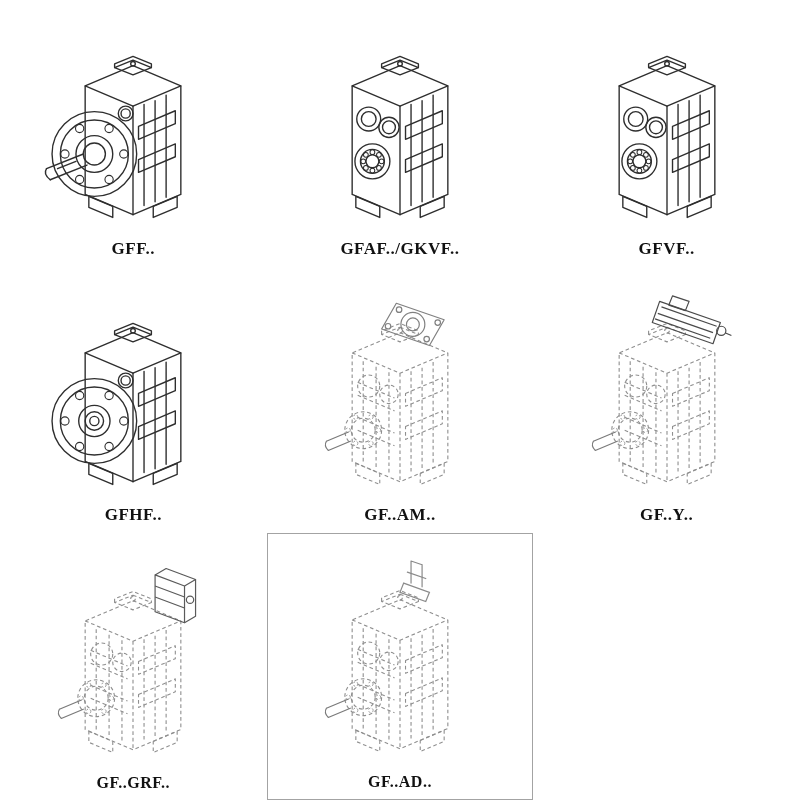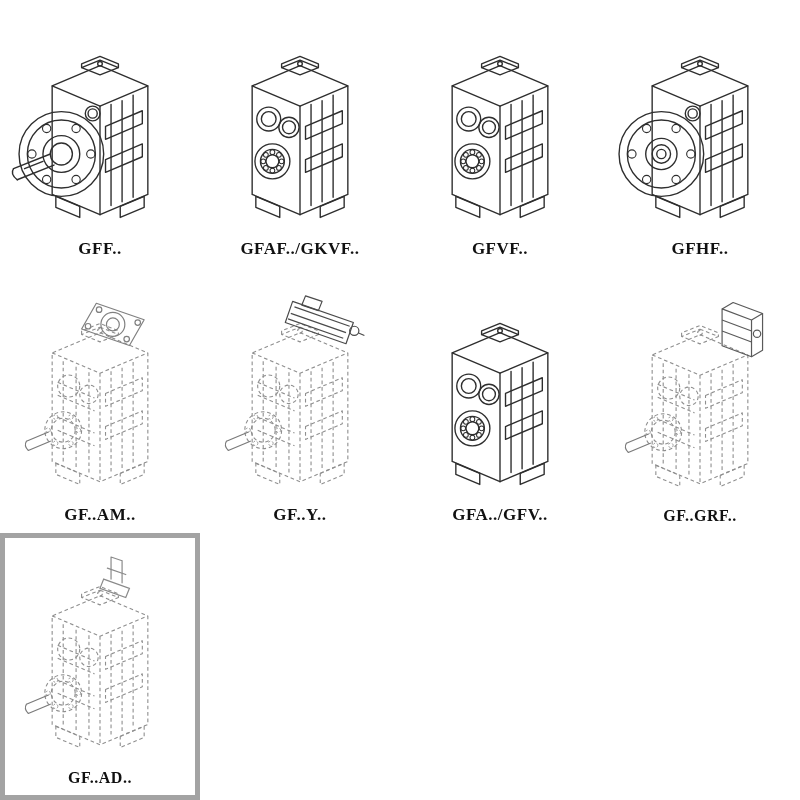--- a/index.html
+++ b/index.html
@@ -7,34 +7,34 @@
     padding: 0;
     width: 800px;
     height: 800px;
     background: #ffffff;
     overflow: hidden;
   }
   .grid {
     display: grid;
     width: 800px;
     height: 800px;
-    grid-template-columns: repeat(4, 1fr);
+    grid-template-columns: repeat(3, 1fr);
     grid-template-rows: repeat(3, 1fr);
   }
   figure.cell {
     margin: 0;
     padding: 4px 2px 8px;
     display: flex;
     flex-direction: column;
     align-items: center;
     justify-content: flex-end;
     box-sizing: border-box;
   }
   figure.cell.boxed {
-    border: 5px solid #a3a3a3;
+    border: 1px solid #a3a3a3;
   }
   svg.drawing {
     width: 184px;
     height: auto;
     flex: 0 0 auto;
     display: block;
   }
   figcaption.label {
     font-family: "Liberation Serif", "DejaVu Serif", serif;
     font-weight: 700;
@@ -236,27 +236,20 @@
   <figure class="cell">
     <svg class="drawing" viewBox="0 0 200 240">
       <use href="#housing-dashed"></use>
         <use href="#shaft-small"></use>
         <use href="#motor-top"></use>
     </svg>
     <figcaption class="label">GF..Y..</figcaption>
   </figure>
 
 
-  <figure class="cell">
-    <svg class="drawing" viewBox="0 0 200 240">
-      <use href="#housing-solid"></use>
-        <use href="#bores"></use>
-    </svg>
-    <figcaption class="label">GFA../GFV..</figcaption>
-  </figure>
 
   <figure class="cell">
     <svg class="drawing" viewBox="0 0 200 240">
       <use href="#housing-dashed"></use>
         <use href="#shaft-small"></use>
         <use href="#adapter-top"></use>
     </svg>
     <figcaption class="label lg">GF..GRF..</figcaption>
   </figure>
 

